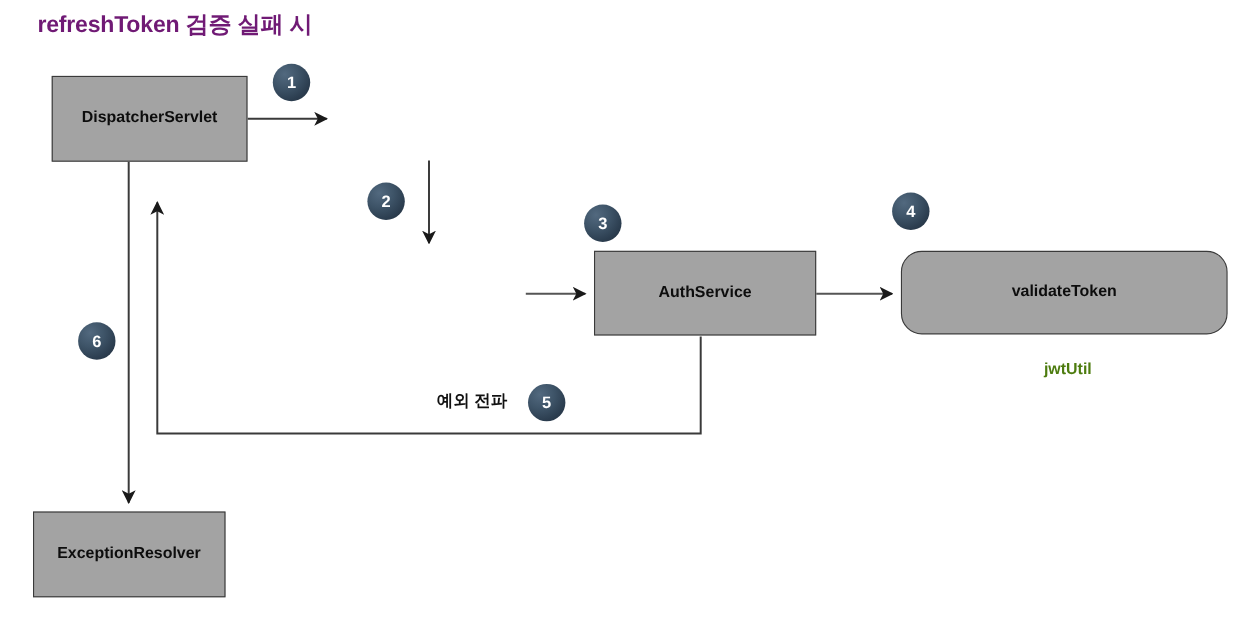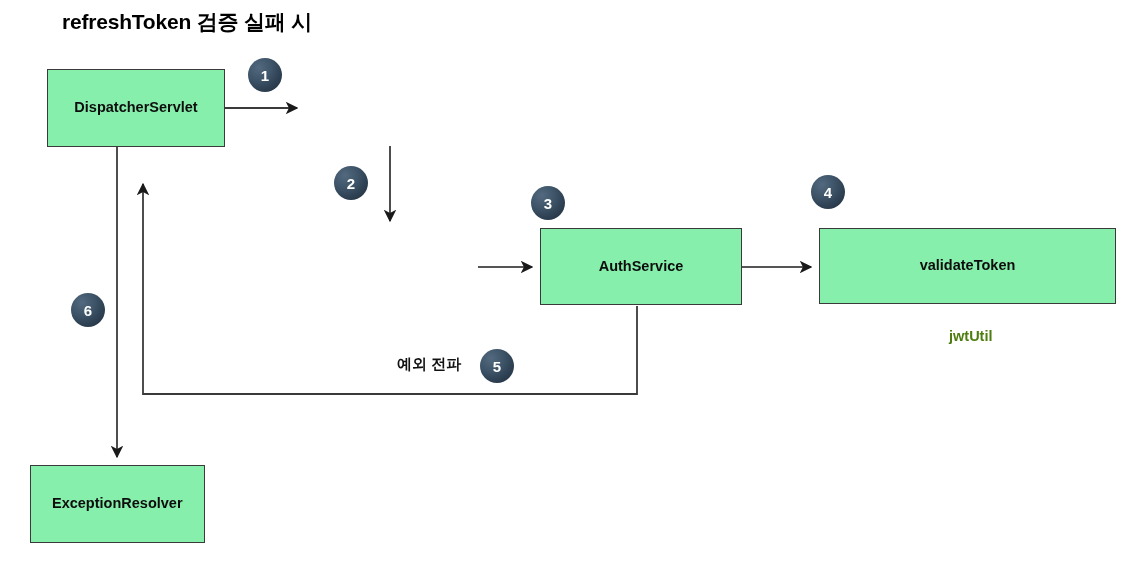--- a/index.html
+++ b/index.html
@@ -20,33 +20,33 @@
   #edges {
     position: absolute;
     left: 0;
     top: 0;
     width: 1139px;
     height: 564px;
     pointer-events: none;
   }
   .title {
     position: absolute;
-    left: 62px;
+    left: 34px;
     top: 8px;
     font-size: 21px;
     font-weight: bold;
-    color: #000000;
+    color: #701a75;
     letter-spacing: -0.2px;
     white-space: nowrap;
   }
   .node {
     position: absolute;
     box-sizing: border-box;
     border: 1.6px solid #3a3a3a;
-    background: #86efac;
+    background: #a3a3a3;
     display: flex;
     align-items: center;
     justify-content: center;
     text-align: center;
     font-size: 14.5px;
     font-weight: bold;
     color: #0d0d0d;
     line-height: 1.32;
     z-index: 2;
   }
@@ -118,21 +118,21 @@
   <div class="node" style="left:47px; top:69px; width:178px; height:78px;">
     <span>DispatcherServlet</span>
   </div>
 
 
 
   <div class="node" style="left:540px; top:228px; width:202px; height:77px;">
     <span>AuthService</span>
   </div>
 
-  <div class="node" style="left:819px; top:228px; width:297px; height:76px;">
+  <div class="node" style="left:819px; top:228px; width:297px; height:76px;border-radius:19px;">
     <span>
       <span>validateToken</span><br>
     </span>
   </div>
 
   <div class="node left-text" style="left:30px; top:465px; width:175px; height:78px;">
     <span>ExceptionResolver</span>
   </div>
 
   <div class="badge" style="left:248px; top:58px;">

